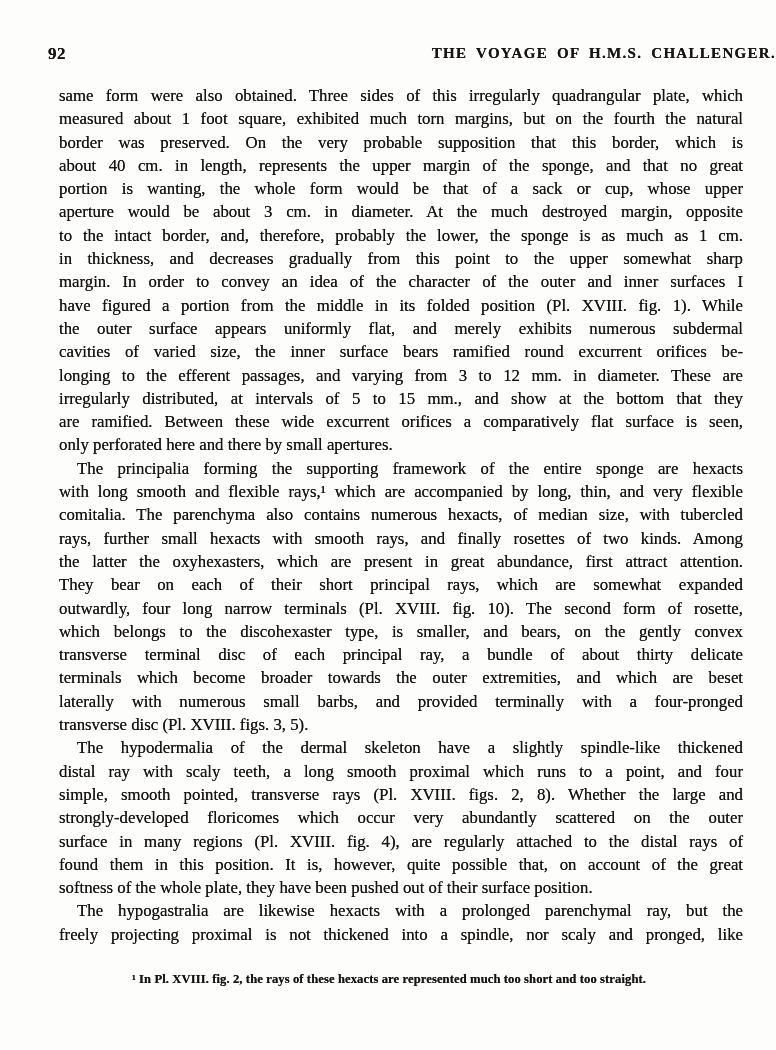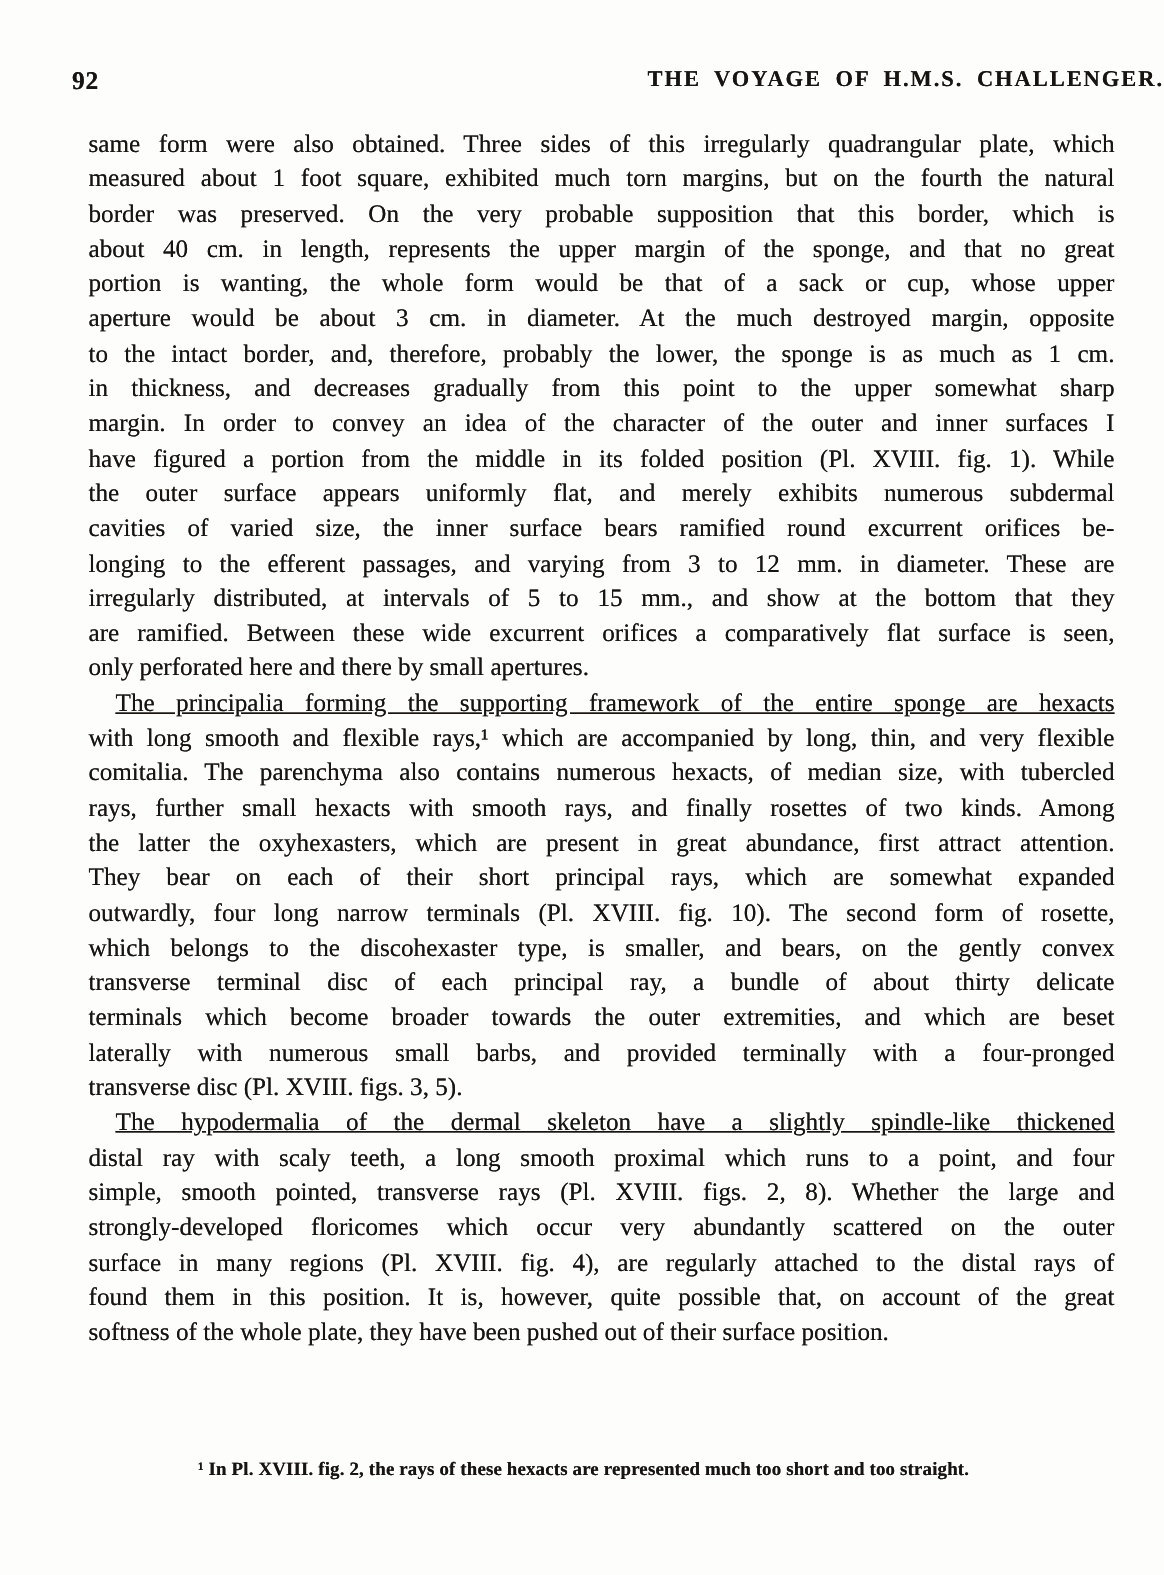--- a/index.html
+++ b/index.html
@@ -59,21 +59,20 @@
     white-space: normal;
     text-align: justify;
     text-align-last: justify;
     overflow: visible;
   }
   .line.last {
     text-align-last: left;
   }
   .line.indent {
     text-indent: 18px;
-    text-decoration: underline;
   }
   .footnote {
     position: absolute;
     left: 47px;
     top: 972px;
     width: 684px;
     text-align: center;
     font-size: 12.6px;
     font-weight: bold;
     letter-spacing: 0.1px;
@@ -124,16 +123,20 @@
       </div>
       <div class="paragraph">
         <div class="line indent">The hypodermalia of the dermal skeleton have a slightly spindle-like thickened</div>
         <div class="line">distal ray with scaly teeth, a long smooth proximal which runs to a point, and four</div>
         <div class="line">simple, smooth pointed, transverse rays (Pl. XVIII. figs. 2, 8).  Whether the large and</div>
         <div class="line">strongly-developed floricomes which occur very abundantly scattered on the outer</div>
         <div class="line">surface in many regions (Pl. XVIII. fig. 4), are regularly attached to the distal rays of</div>
         <div class="line">found them in this position.  It is, however, quite possible that, on account of the great</div>
         <div class="line last">softness of the whole plate, they have been pushed out of their surface position.</div>
       </div>
+      <div class="paragraph">
+        <div class="line indent">The hypogastralia are likewise hexacts with a prolonged parenchymal ray, but the</div>
+        <div class="line">freely projecting proximal is not thickened into a spindle, nor scaly and pronged, like</div>
+      </div>
     </div>
 
   <div class="footnote">¹ In Pl. XVIII. fig. 2, the rays of these hexacts are represented much too short and too straight.</div>
 </div>
 
 </body></html>

